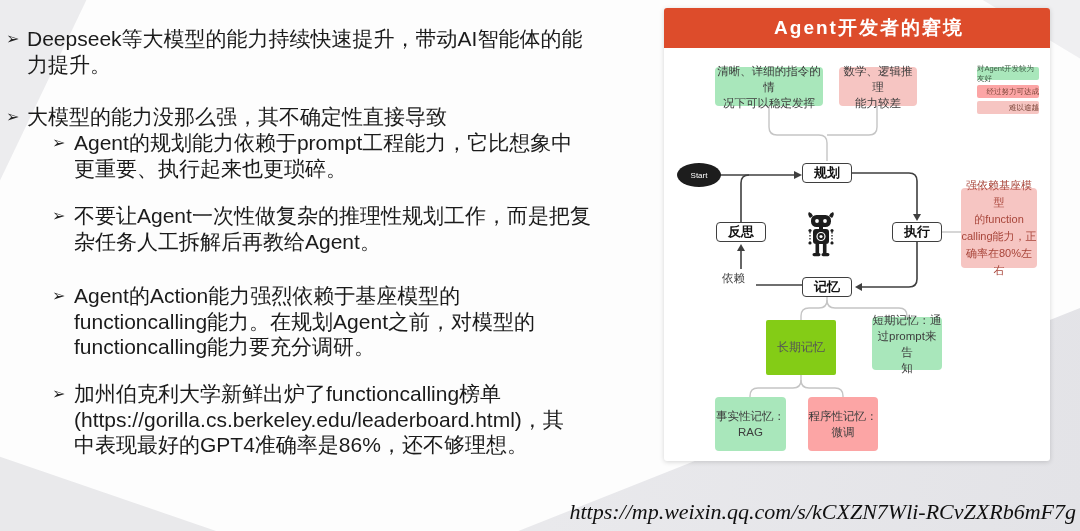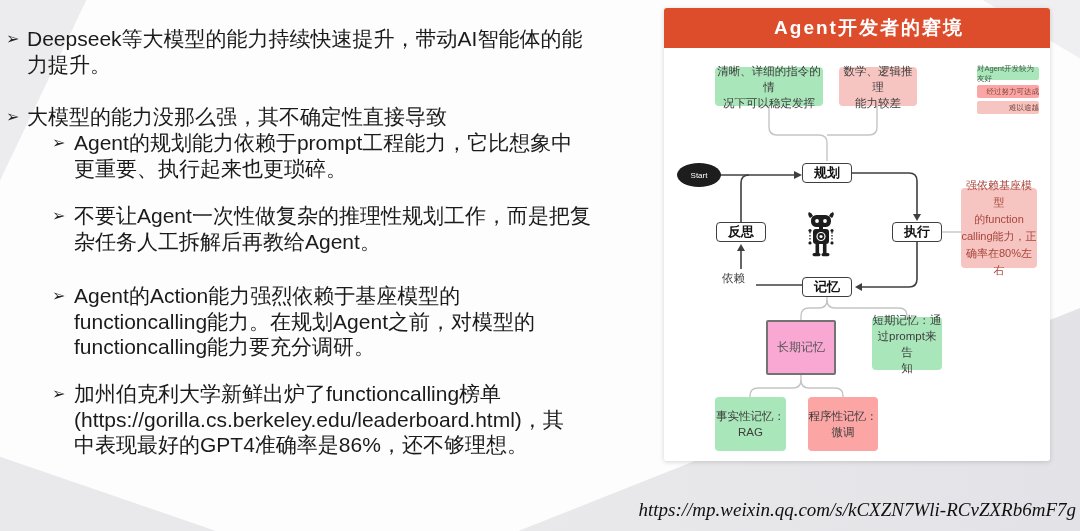--- a/index.html
+++ b/index.html
@@ -47,39 +47,39 @@
           text-align:center; border-radius:4px; }
   .node {
     background:#fff; border:1.8px solid #3f3f3f; border-radius:4px;
     font-size:13px; font-weight:700; color:#111; z-index:2;
   }
   .soft { font-size:11.5px; line-height:16px; color:#3d3d3d; white-space:pre-line; z-index:2; }
   .green  { background:#a9e7bb; }
   .pink   { background:#f6c5c2; }
   .orange { background:#fca5a5; }
   .annotation { font-size:11px; line-height:17px; color:#a8453a; white-space:pre-line; z-index:2; }
-  .ltm { background:#f9a8d4; border:2px solid #737373; border-radius:2px;
+  .ltm { background:#84cc16; border:2px solid #84cc16; border-radius:2px;
          font-size:12px; color:#555; z-index:2; }
   .legend-item { position:absolute; left:313px; width:62px; height:13px; border-radius:2px;
           display:flex; align-items:center; justify-content:flex-end;
           font-size:7.5px; color:#7a4538; z-index:2; }
   .legend-item.green { color:#3f5c46; }
   .start-node {
     position:absolute; left:13px; top:155px; width:44px; height:24px; border-radius:50%;
     background:#1d1d1d; color:#fff; font-size:8px;
     display:flex; align-items:center; justify-content:center; z-index:2;
   }
   .depend-label { position:absolute; left:58px; top:263px; font-size:11.5px; color:#444; z-index:2; }
   .robot { position:absolute; left:140px; top:202px; z-index:2; }
 
   
   .source-url {
     position:absolute; right:4px; top:499px;
     font-family:"Liberation Serif", serif; font-style:italic;
-    font-size:19px; color:#101010; z-index:3;
+    font-size:22px; color:#101010; z-index:3;
   }
 </style>
 </head>
 <body>
 
 <div class="bg-wedge bg-tl"></div>
 <div class="bg-wedge bg-tr"></div>
 <div class="bg-wedge bg-bl"></div>
 <div class="bg-wedge bg-br"></div>
 

